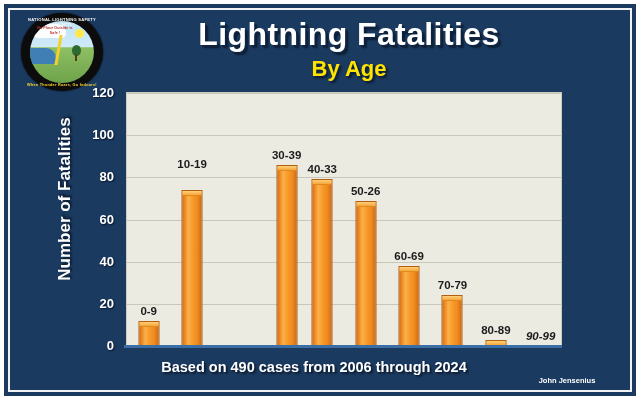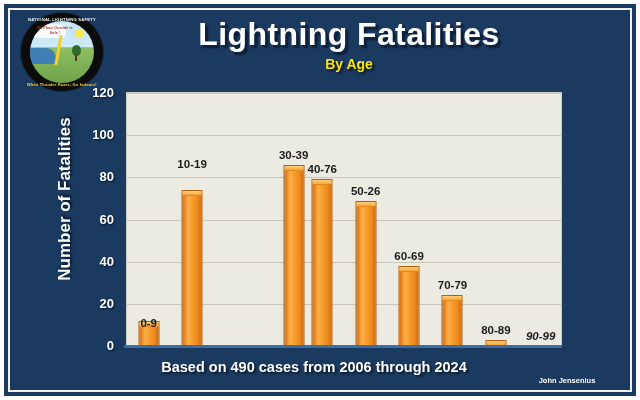--- a/index.html
+++ b/index.html
@@ -85,21 +85,21 @@
   #title{
     position:absolute;left:110px;top:12px;width:470px;
     text-align:center;
     font-size:32px;font-weight:bold;color:#ffffff;
     letter-spacing:.4px;
     text-shadow:2px 2px 0 #0d2340, 3px 3px 2px rgba(0,0,0,.55);
   }
   #subtitle{
     position:absolute;left:110px;top:52px;width:470px;
     text-align:center;
-    font-size:14px;font-weight:bold;color:#ffe400;
+    font-size:22px;font-weight:bold;color:#ffe400;
     text-shadow:2px 2px 0 #0d2340, 2px 2px 3px rgba(0,0,0,.5);
   }
 
   
   #ylabel{
     position:absolute;
     left:-44px;top:185px;
     width:210px;text-align:center;
     transform:rotate(-90deg);
     transform-origin:center center;
@@ -206,39 +206,39 @@
         <div class="gl" style="top: 126.5px;"></div>
         <div class="gl" style="top: 84.3333px;"></div>
         <div class="gl" style="top: 42.1667px;"></div>
         <div class="gl" style="top: 0px;"></div>
       </div>
     <div id="bars">
         <div class="bar-slot" style="left: 0px; width: 43.4px;">
           <div class="bar" title="0-9: 12" style="height: 25.3px;">
             <div class="cap"></div>
           </div>
-          <div class="bar-label" style="bottom: 17px; margin-top: 24px;">0-9</div>
+          <div class="bar-label" style="bottom: 29px; margin-top: 24px;">0-9</div>
         </div>
         <div class="bar-slot" style="left: 43.4px; width: 43.4px;">
           <div class="bar" title="10-19: 74" style="height: 156.017px;">
             <div class="cap"></div>
           </div>
           <div class="bar-label" style="bottom: 176px;">10-19</div>
         </div>
-        <div class="bar-slot" style="left: 145px; width: 43.4px;">
+        <div class="bar-slot" style="left: 138px; width: 43.4px;">
           <div class="bar" title="30-39: 86" style="height: 181.317px;">
             <div class="cap"></div>
           </div>
           <div class="bar-label" style="bottom: 185.317px;">30-39</div>
         </div>
         <div class="bar-slot" style="left: 173.6px; width: 43.4px;">
           <div class="bar" title="40-49: 79" style="height: 166.558px;">
             <div class="cap"></div>
           </div>
-          <div class="bar-label" style="bottom: 170.558px;">40-76</div>
+          <div class="bar-label" style="bottom: 170.558px;">40-33</div>
         </div>
         <div class="bar-slot" style="left: 217px; width: 43.4px;">
           <div class="bar" title="50-59: 69" style="height: 145.475px;">
             <div class="cap"></div>
           </div>
           <div class="bar-label" style="bottom: 149.475px;">50-26</div>
         </div>
         <div class="bar-slot" style="left: 260.4px; width: 43.4px;">
           <div class="bar" title="60-69: 38" style="height: 80.1167px;">
             <div class="cap"></div>

